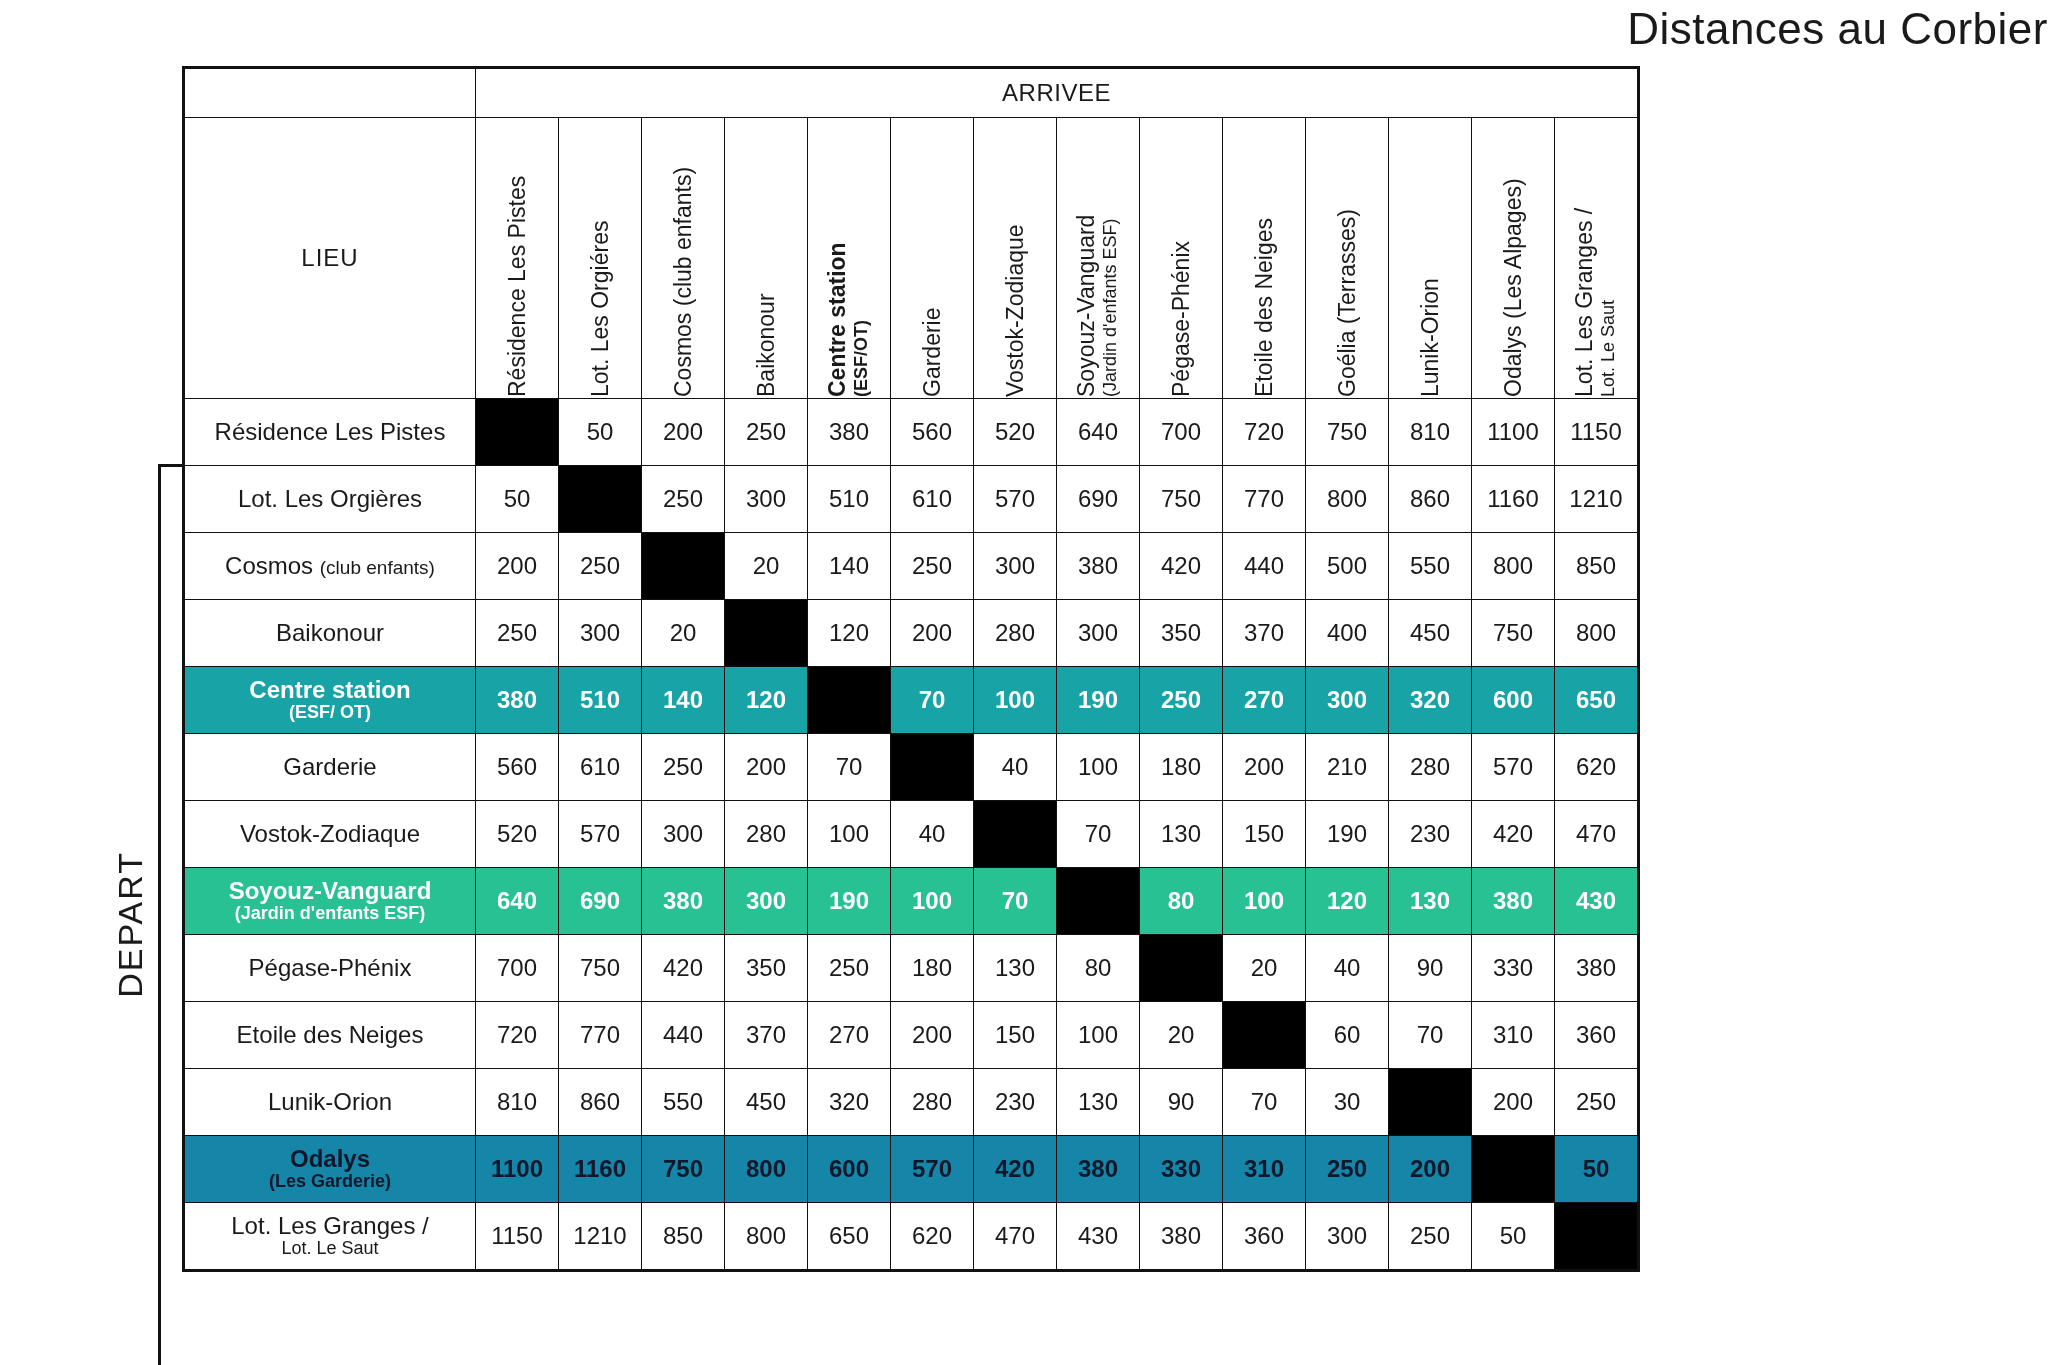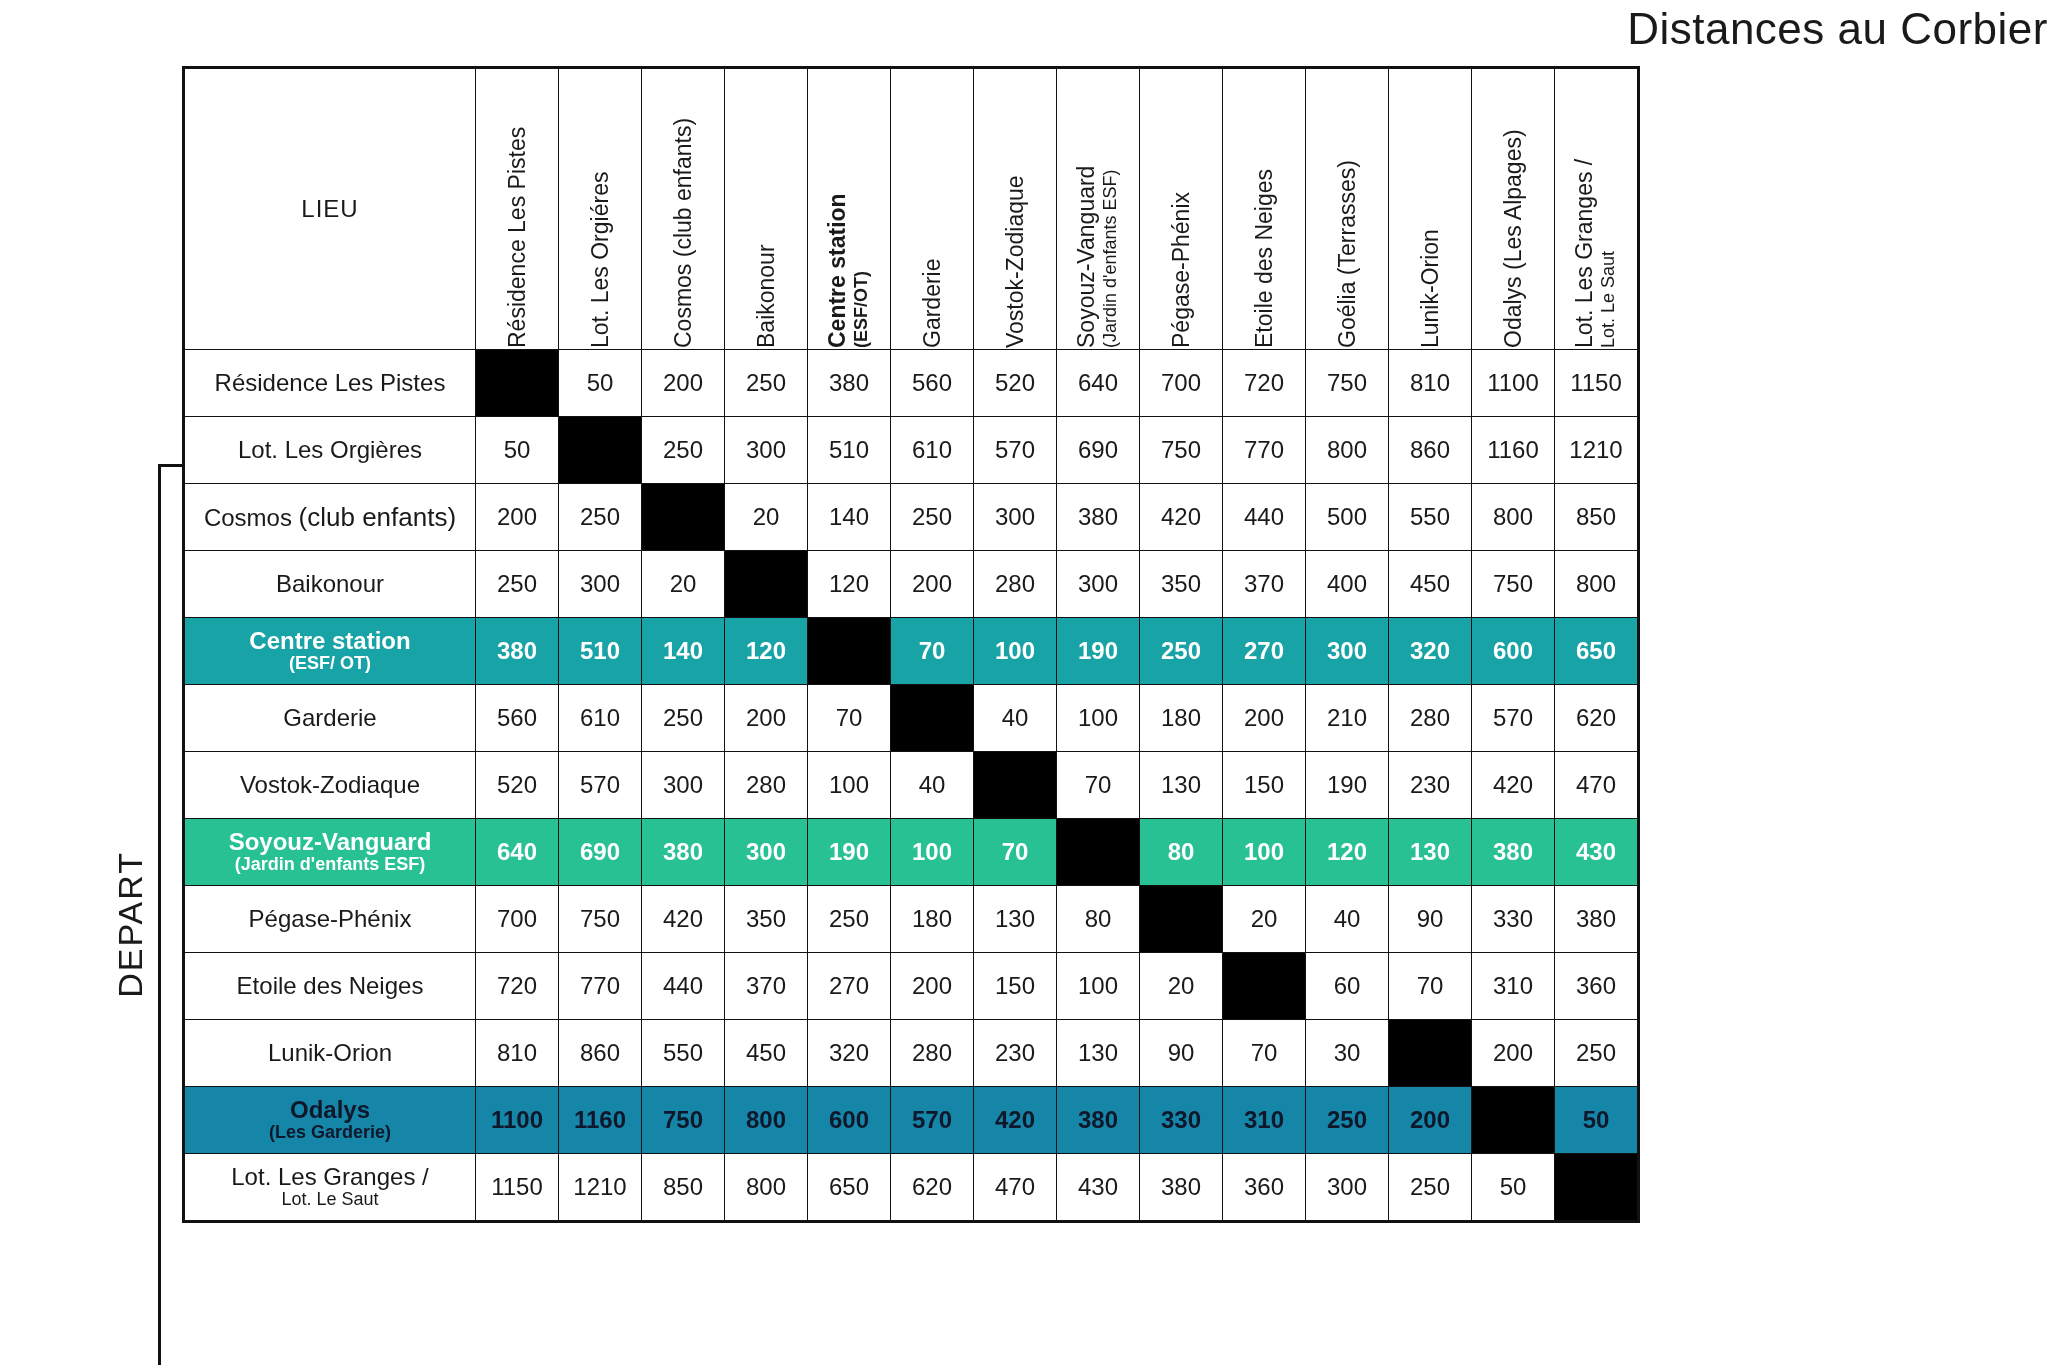--- a/index.html
+++ b/index.html
@@ -97,21 +97,21 @@
 
   td.rowlabel {
     text-align: left;
     padding-left: 12px;
     font-size: 25px;
     height: 66px;
     line-height: 1.1;
     width: 290px;
   }
   td.rowlabel .sub {
-    font-size: 26px;
+    font-size: 19px;
   }
   td.rowlabel .sub-block {
     display: block;
     font-size: 18px;
   }
   td.val {
     height: 66px;
     font-size: 25px;
   }
   td.diag {
@@ -163,20 +163,24 @@
 
   <div class="table-wrap">
 
     <div id="depart-box"></div>
     <div id="depart-label">
       <span class="dtxt">DEPART</span>
     </div>
 
     <table class="matrix">
       <thead>
+        <tr>
+          <td class="corner-blank"></td>
+          <td class="arrivee-cell" colspan="14">ARRIVEE</td>
+        </tr>
         <tr id="col-header-row">
           <th class="lieu-cell">LIEU</th>
         <th class="vhead">
               <span class="vtxt">Résidence Les Pistes</span>
             </th>
             <th class="vhead">
               <span class="vtxt">Lot. Les Orgiéres</span>
             </th>
             <th class="vhead">
               <span class="vtxt">Cosmos (club enfants)</span>

